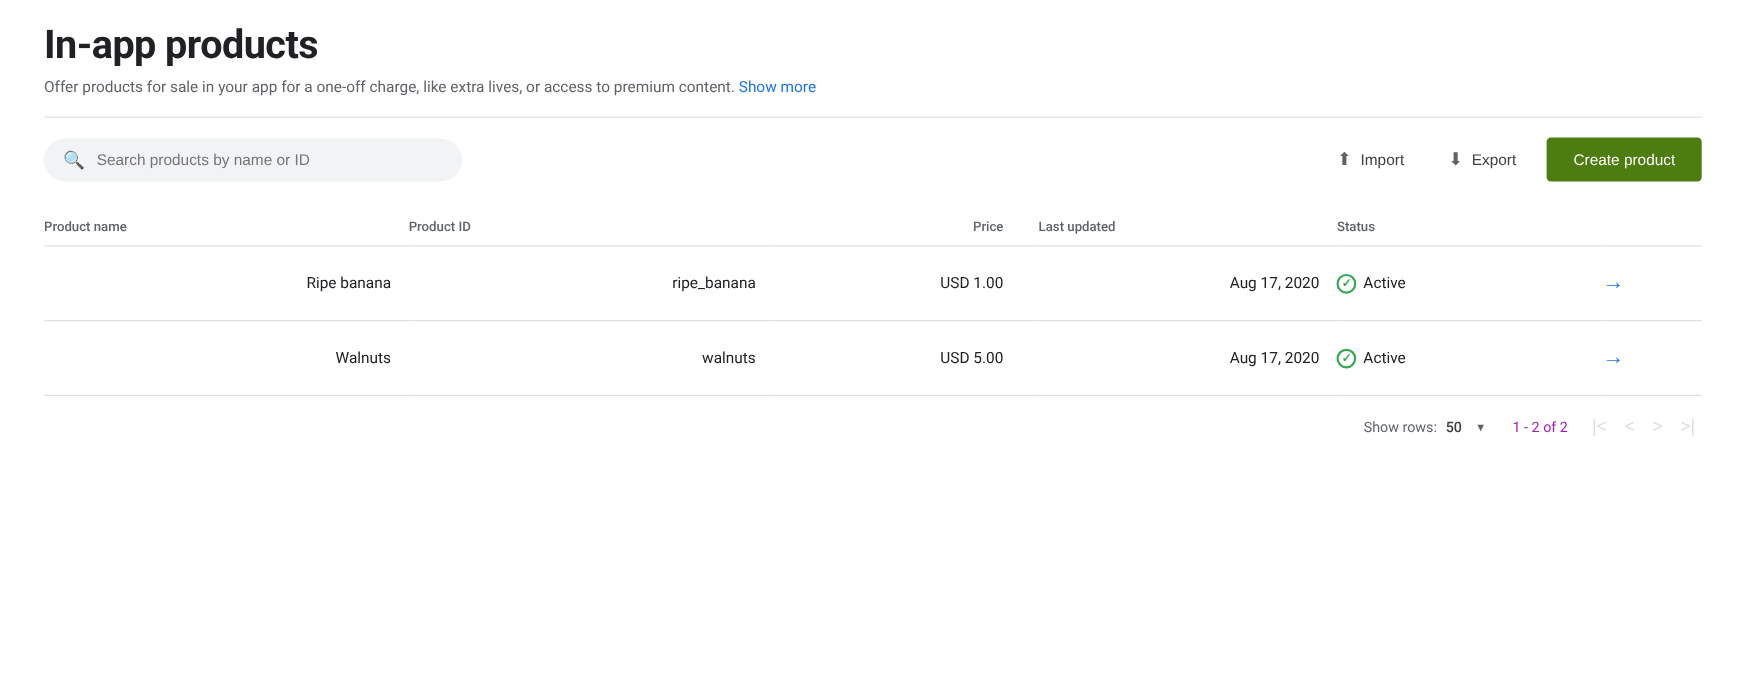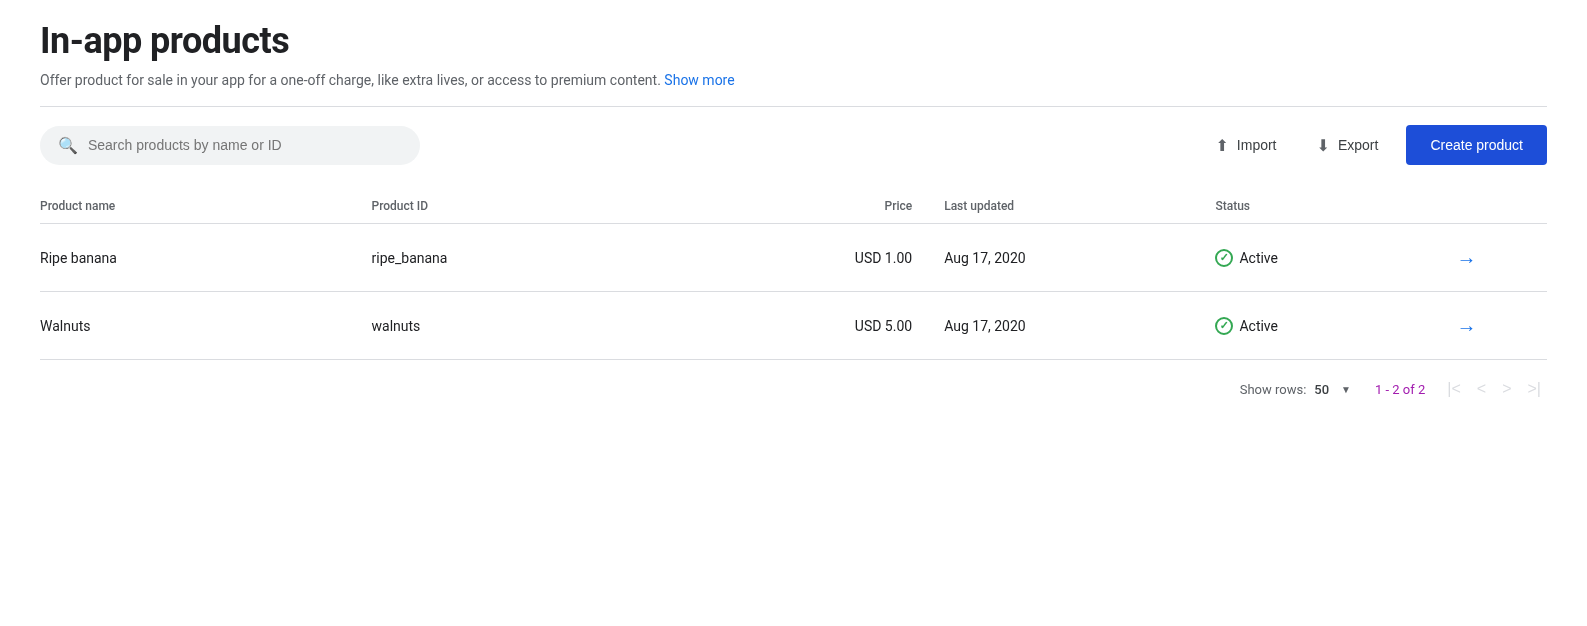--- a/index.html
+++ b/index.html
@@ -73,21 +73,21 @@
       font-size: 14px;
       color: #3c4043;
       padding: 8px 12px;
       border-radius: 4px;
     }
     .btn-icon {
       font-size: 16px;
       color: #5f6368;
     }
     .create-btn {
-      background: #1d4ed8;
+      background: #4d7c0f;
       color: #fff;
       border: none;
       border-radius: 4px;
       padding: 12px 24px;
       font-size: 14px;
       font-weight: 500;
       cursor: pointer;
       white-space: nowrap;
     }
     table {
@@ -102,20 +102,21 @@
       color: #5f6368;
       border-bottom: 1px solid #dadce0;
     }
     tbody tr {
       border-bottom: 1px solid #dadce0;
     }
     tbody td {
       padding: 22px 16px 22px 0;
       font-size: 14px;
       color: #202124;
+      text-align: right;
     }
     .col-name { width: 22%; margin-left: 16px; }
     .col-id { width: 22%; }
     .col-price { width: 16%; text-align: right; padding-right: 32px; }
     .col-updated { width: 18%; }
     .col-status { width: 16%; }
     .col-arrow { width: 6%; text-align: right; }
     thead th.col-price { text-align: right; padding-right: 32px; }
     .status-badge {
       display: flex;
@@ -190,21 +191,21 @@
       align-items: center;
     }
     .page-nav-btn.disabled { color: #dadce0; cursor: default; }
   </style>
 </head>
 <body>
 
 <div class="page">
   <h1 class="page-title">In-app products</h1>
   <p class="subtitle">
-    <span>Offer product for sale in your app for a one-off charge, like extra lives, or access to premium content.</span>
+    <span>Offer products for sale in your app for a one-off charge, like extra lives, or access to premium content.</span>
     <a class="show-more">Show more</a>
   </p>
 
   <hr class="divider">
 
   <div class="toolbar">
     <div class="search-box">
       <span class="search-icon">🔍</span>
       <input class="search-input" type="text" placeholder="Search products by name or ID" style="">
     </div>

